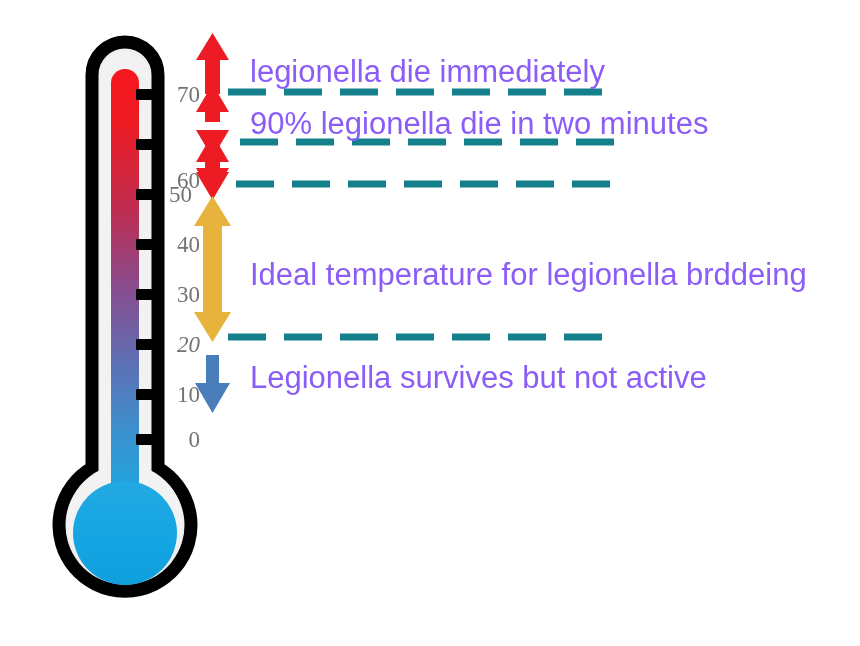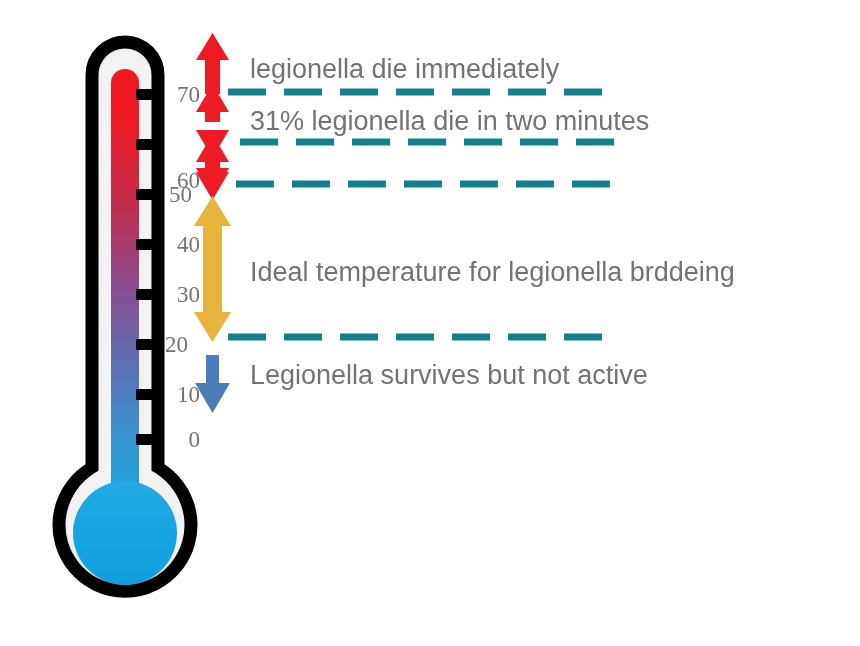--- a/index.html
+++ b/index.html
@@ -33,22 +33,22 @@
     font-size: 23px;
     color: #737373;
     text-align: right;
     width: 40px;
     line-height: 1;
   }
   
   .annot {
     position: absolute;
     font-family: "Liberation Sans", sans-serif;
-    font-size: 27px;
-    color: #737373;
+    font-size: 31px;
+    color: #8b5cf6;
     white-space: nowrap;
     line-height: 1;
   }
 </style>
 </head>
 <body>
 
 <div id="stage">
 
   <svg class="svg-layer" viewBox="0 0 860 646">
@@ -136,26 +136,26 @@
       <rect x="206" y="355" width="13" height="38"></rect>
       <polygon points="212.5,413 230,383 195,383"></polygon>
     </g>
   </svg>
 
   <div class="tick-label" style="left:160px; top:83px;">70</div>
   <div class="tick-label" style="left:160px; top:133px;margin-top:36px;">60</div>
   <div class="tick-label" style="left:152px; top:183px;">50</div>
   <div class="tick-label" style="left:160px; top:233px;">40</div>
   <div class="tick-label" style="left:160px; top:283px;">30</div>
-  <div class="tick-label" style="left:148px; top:333px;">20</div>
+  <div class="tick-label" style="left:160px; top:333px;font-style:italic;">20</div>
   <div class="tick-label" style="left:160px; top:383px;text-align:right;">10</div>
   <div class="tick-label" style="left:160px; top:428px;">0</div>
 
   <div class="annot" style="left:250px; top:56px;">legionella die immediately</div>
 
-  <div class="annot" style="left:250px; top:108px;">31% legionella die in two minutes</div>
+  <div class="annot" style="left:250px; top:108px;">90% legionella die in two minutes</div>
 
 
   <div class="annot" style="left:250px; top:362px;">Legionella survives but not active</div>
 
   <div class="annot" style="left:250px; top:259px;">Ideal temperature for legionella brddeing</div>
 
 </div>
 
 </body></html>

